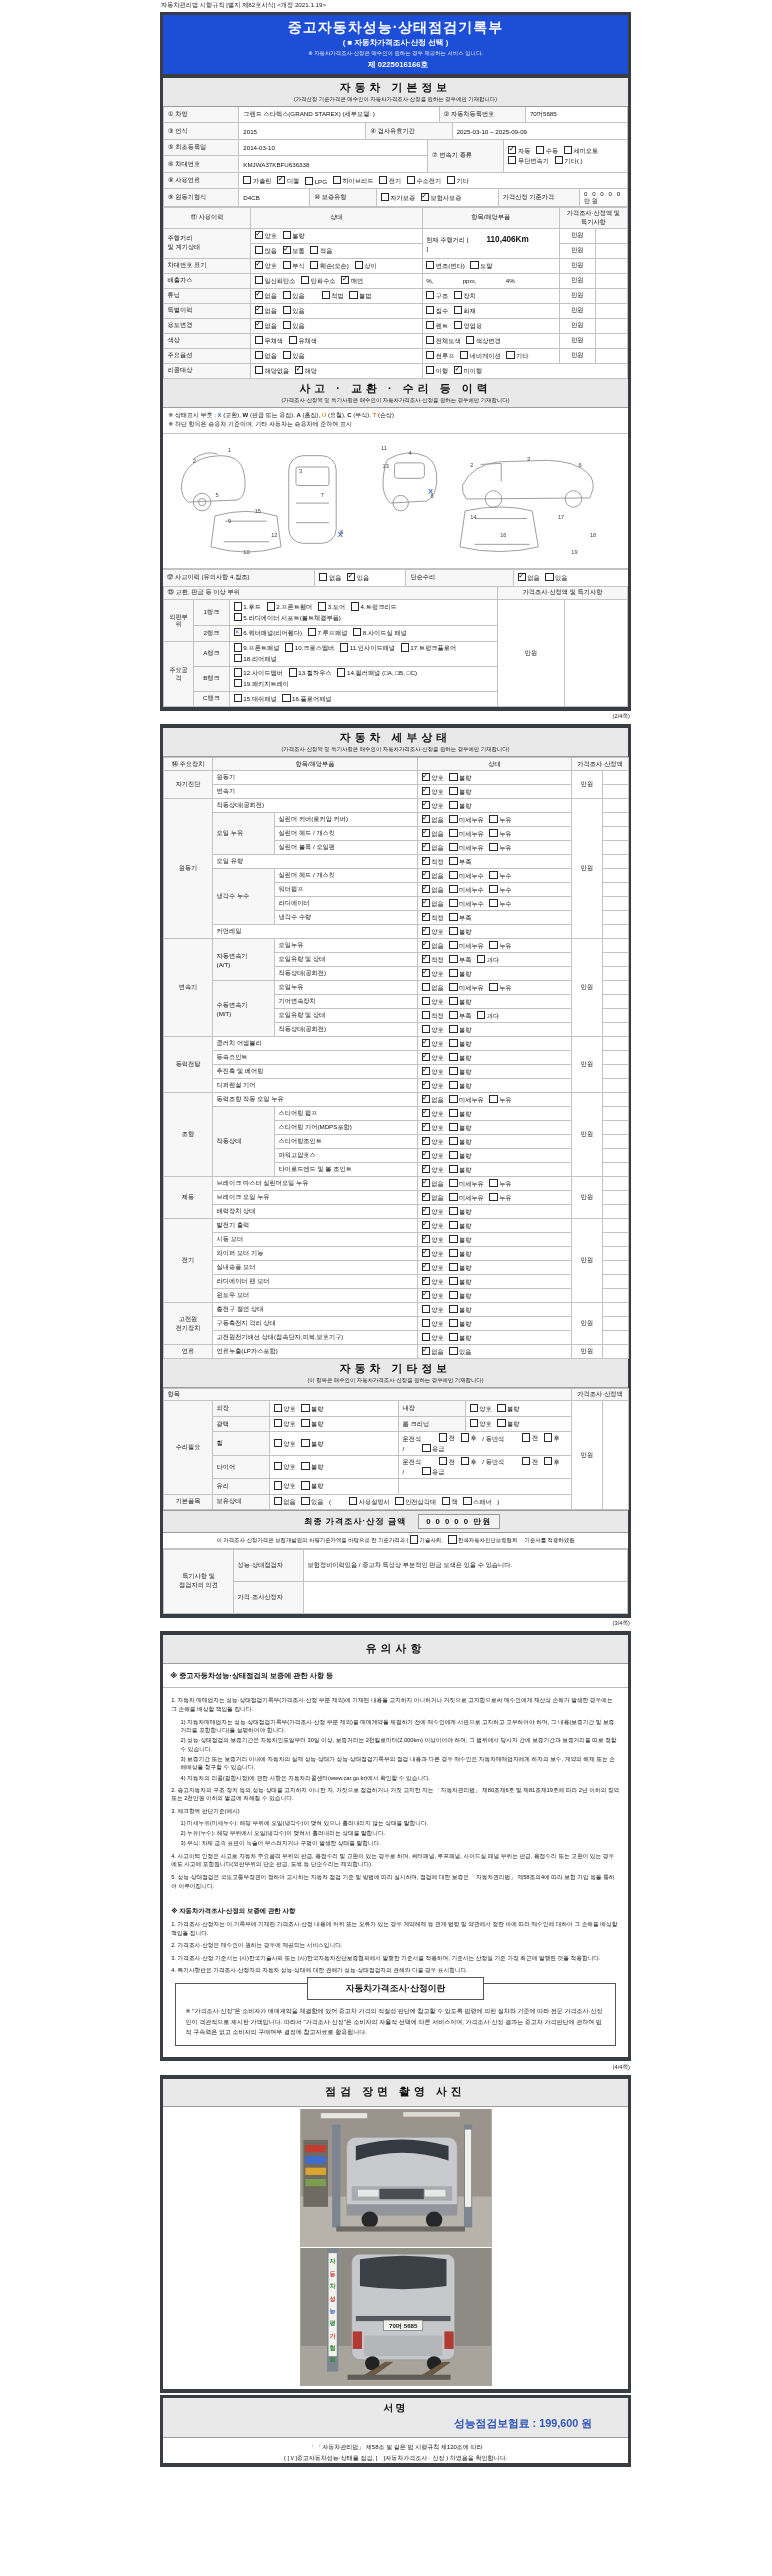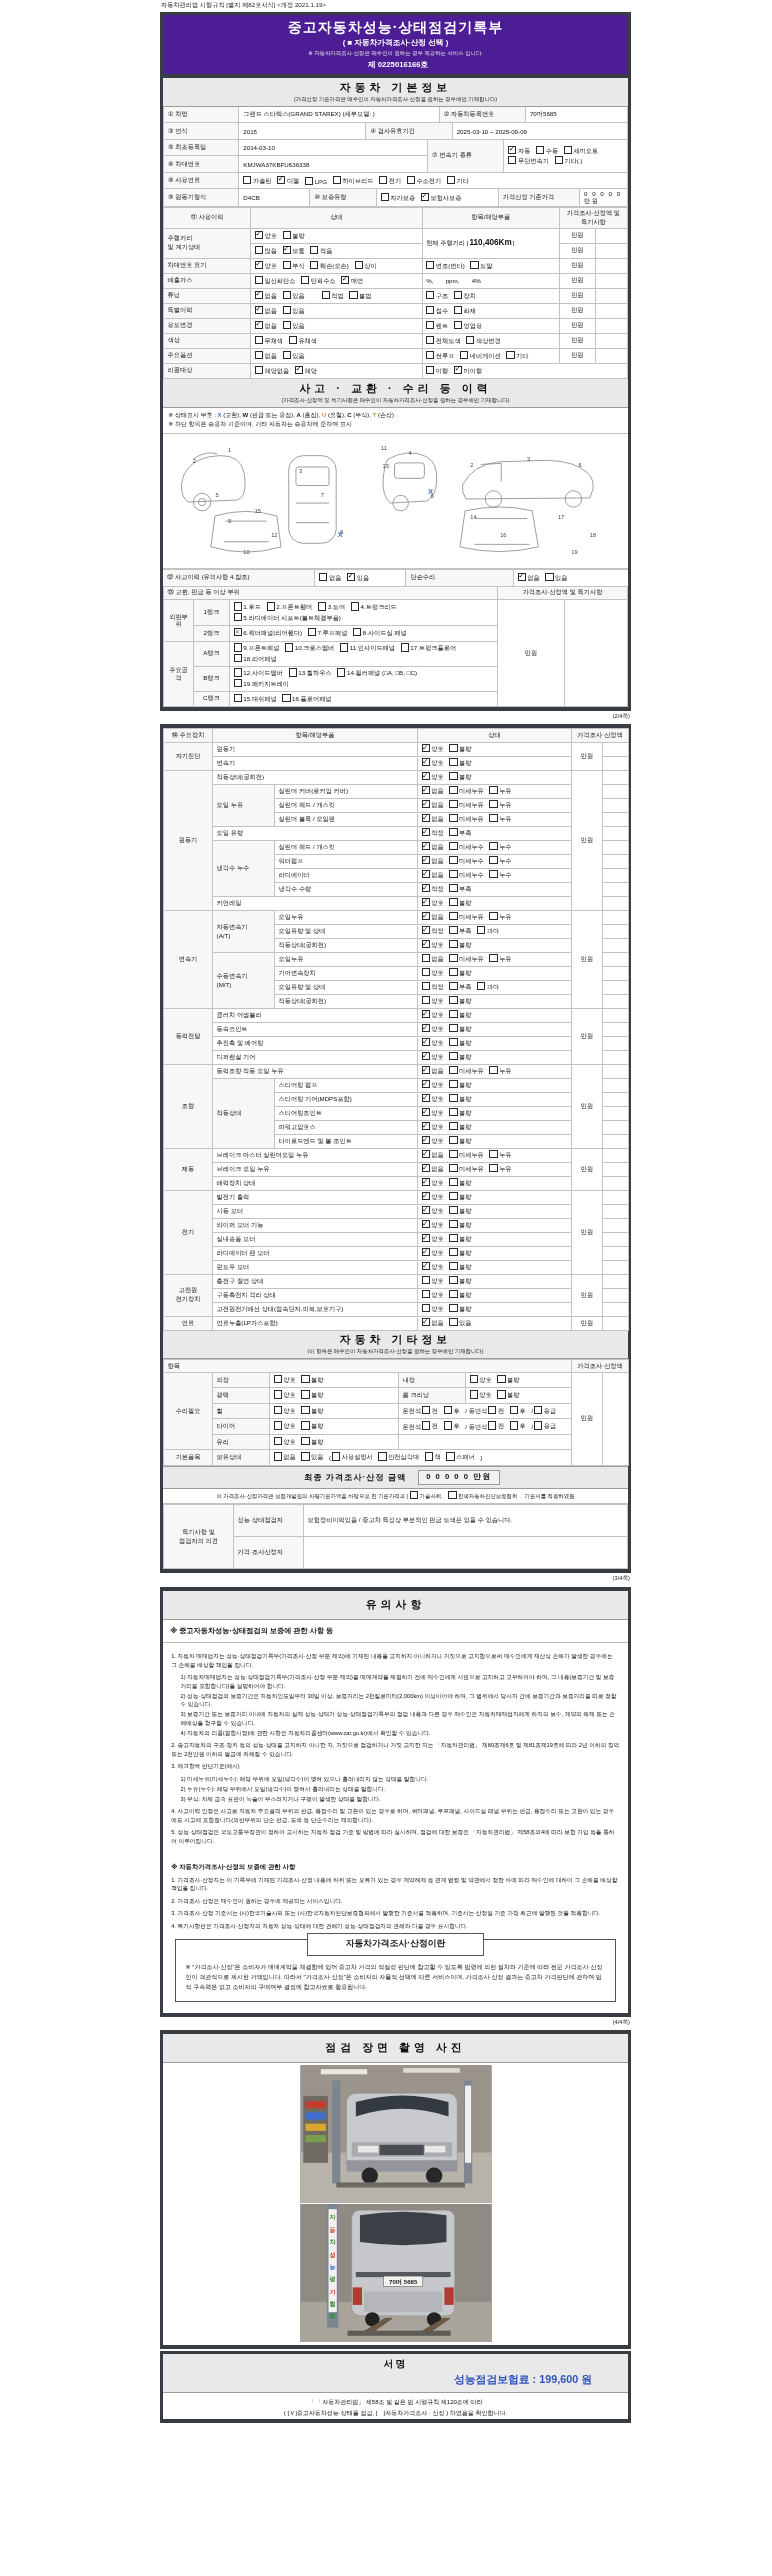--- a/index.html
+++ b/index.html
@@ -4,21 +4,21 @@
 <style>
   html,body{margin:0;padding:0;background:#fff;}
   .page{position:relative;width:773px;height:2576px;background:#ffffff;overflow:hidden;
         font-family:"Liberation Sans","DejaVu Sans",sans-serif;color:#111;}
   .col{position:absolute;left:160px;top:1px;width:471px;}
   .fineprint{font-size:6.2px;color:#222;margin:0 0 1.5px 1px;}
   
   .dbox{border:3.6px solid #383d43;border-top-width:4.1px;border-bottom-width:4.6px;background:#fff;margin-bottom:2.1px;}
   .pagemark{font-size:5.7px;text-align:right;margin:0 1px 3.1px 0;color:#222;}
   
-  .headbox{background:#4c1d95;color:#fff;border:3.6px solid #383d43;border-bottom-width:4.6px;padding:4.1px 0 3.1px 0;margin-bottom:0;}
+  .headbox{background:#1d4ed8;color:#fff;border:3.6px solid #383d43;border-bottom-width:4.6px;padding:4.1px 0 3.1px 0;margin-bottom:0;}
   .h-title{font-size:14px;font-weight:bold;text-align:center;letter-spacing:1px;}
   .h-sub{font-size:7.7px;font-weight:bold;text-align:center;margin-top:1.5px;}
   .h-note{font-size:5.4px;text-align:center;color:#e3e3e3;margin-top:1.5px;}
   .h-docno{font-size:7.7px;font-weight:bold;text-align:center;padding:3.6px 0 1px 5.2px;}
   
   .band{background:#e9e9e9;border-bottom:0.5px solid #9c9c9c;text-align:center;padding:2.6px 0 3.1px 0;}
   .band-title{font-size:10.8px;font-weight:bold;letter-spacing:4.1px;}
   .band-note{font-size:5.4px;margin-top:1px;color:#222;}
   
   table{border-collapse:collapse;width:100%;table-layout:fixed;}
@@ -26,21 +26,21 @@
   .lab{background:#f7f7f7;}
   .ctr{text-align:center;}
   .mw{text-align:center;background:#fff;}
   .pe{background:#fff;}
   
   .cb{display:inline-block;width:6.2px;height:6.2px;border:0.8px solid #2a2a2a;background:#fff;
       margin-right:1.5px;vertical-align:-1px;position:relative;}
   .cb.c::after{content:"✓";position:absolute;left:-0.5px;top:-2.6px;font-size:7.7px;font-weight:bold;color:#111;}
   .cb.x::after{content:"✕";position:absolute;left:0px;top:-1.5px;font-size:6.2px;font-weight:bold;color:#4a72c8;}
   .seg{margin-right:5.7px;white-space:nowrap;display:inline-block;}
-  .seg.txt{margin-right:1px;}
+  .seg.txt{margin-right:18px;}
   .gap{display:inline-block;width:11.3px;}
   .big{font-size:8.2px;font-weight:bold;}
   
   .b-table{border:0.5px solid #c3c3c3;border-top:none;}
   .b-row{display:flex;border-bottom:0.5px solid #c3c3c3;align-items:stretch;}
   .b-row:last-child{border-bottom:none;}
   .b-cell{border-right:0.5px solid #c3c3c3;padding:2.6px 4.1px;font-size:6.2px;display:flex;align-items:center;}
   .b-cell:last-child{border-right:none;}
   .b-lab{background:#f7f7f7;flex:0 0 auto;}
   .stack{flex-direction:column;align-items:flex-start;justify-content:center;}
@@ -360,20 +360,24 @@
             <tr style="height: 15.5px;">
               <td class="lab ctr">C랭크</td>
               <td><span class="seg"><span class="cb"></span>15.대쉬패널</span><span class="seg"><span class="cb"></span>16.플로어패널</span></td>
             </tr>
           </tbody>
     </table>
   </div>
   <div class="pagemark">(2/4쪽)</div>
 
   <div class="dbox">
+    <div class="band">
+      <div class="band-title">자동차 세부상태</div>
+      <div class="band-note">(가격조사·산정액 및 특기사항은 매수인이 자동차가격조사·산정을 원하는 경우에만 기재합니다)</div>
+    </div>
 
     <table>
       <colgroup>
             <col style="width:49px">
             <col style="width:62px">
             <col style="width:143px">
             <col style="width:154px">
             <col style="width:31px">
             <col style="width:26px">
           </colgroup>

